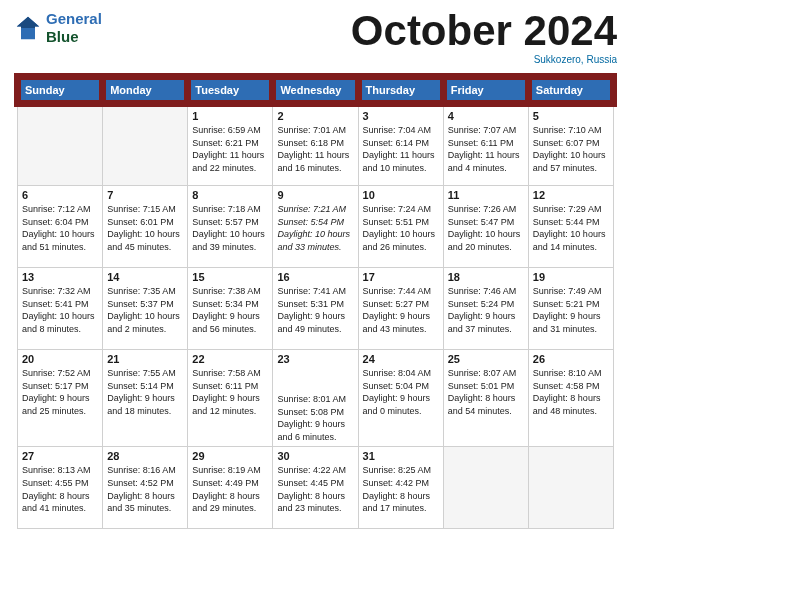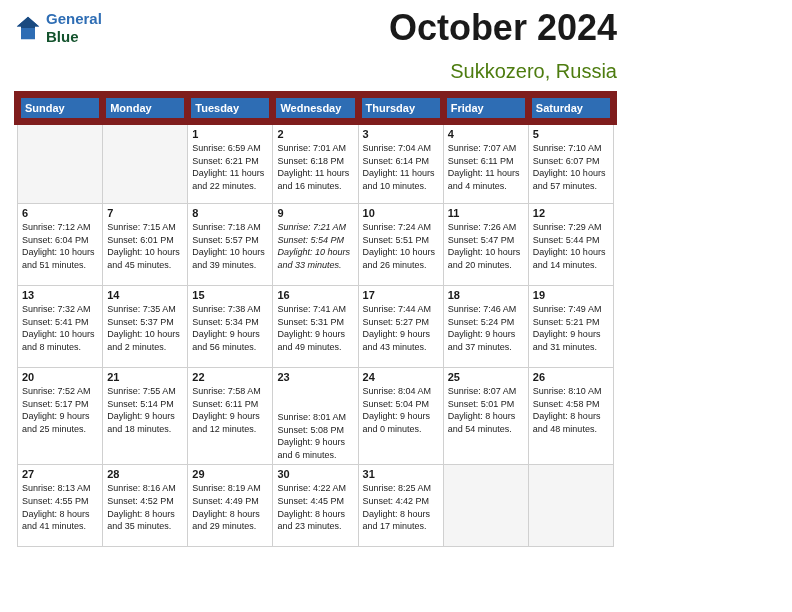--- a/index.html
+++ b/index.html
@@ -27,29 +27,29 @@
       gap: 4px;
     }
     .logo-icon {
       width: 28px;
       height: 28px;
     }
     .title-block {
       text-align: right;
     }
     .month-title {
-      font-size: 36px;
+      font-size: 42px;
       font-weight: bold;
       color: #1a1a1a;
       line-height: 1;
     }
     .subtitle {
-      font-size: 20px;
-      color: #4d7c0f;
-      margin-top: 14px;
+      font-size: 10px;
+      color: #0369a1;
+      margin-top: 2px;
     }
     table {
       width: 100%;
       border-collapse: collapse;
       table-layout: fixed;
     }
     th {
       background-color: #2e6db4;
       color: #fff;
       font-size: 11px;

